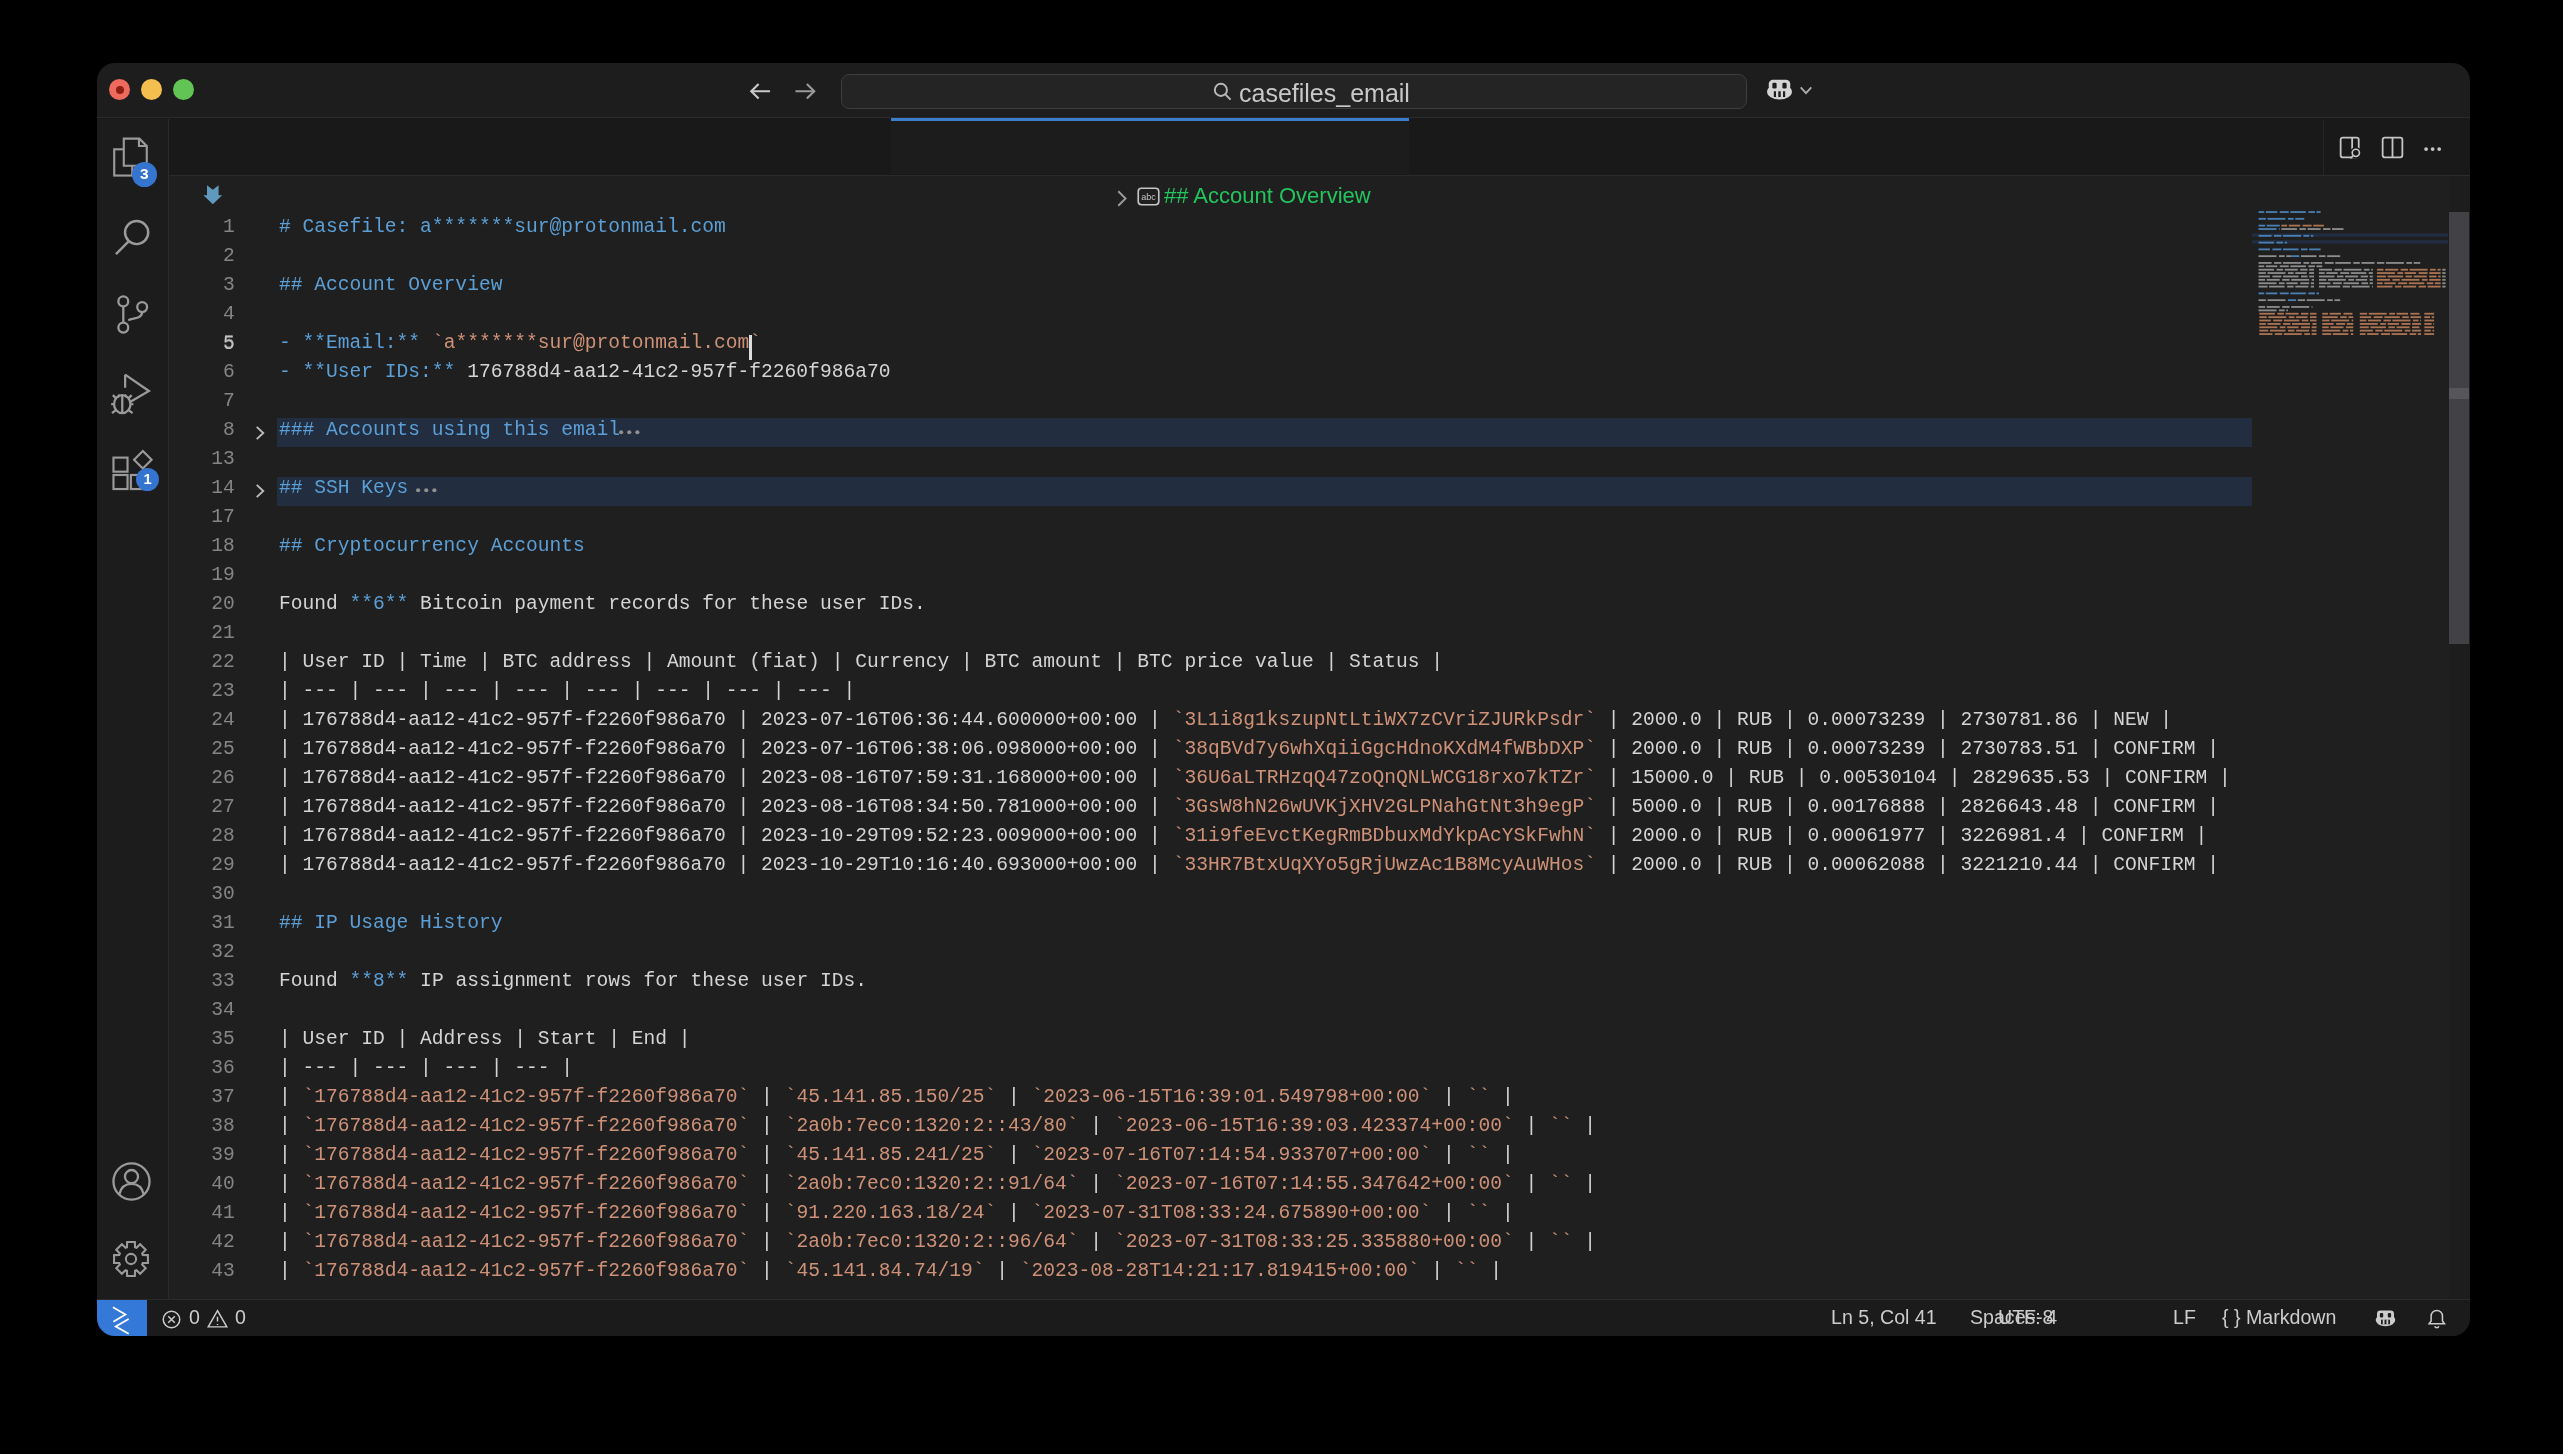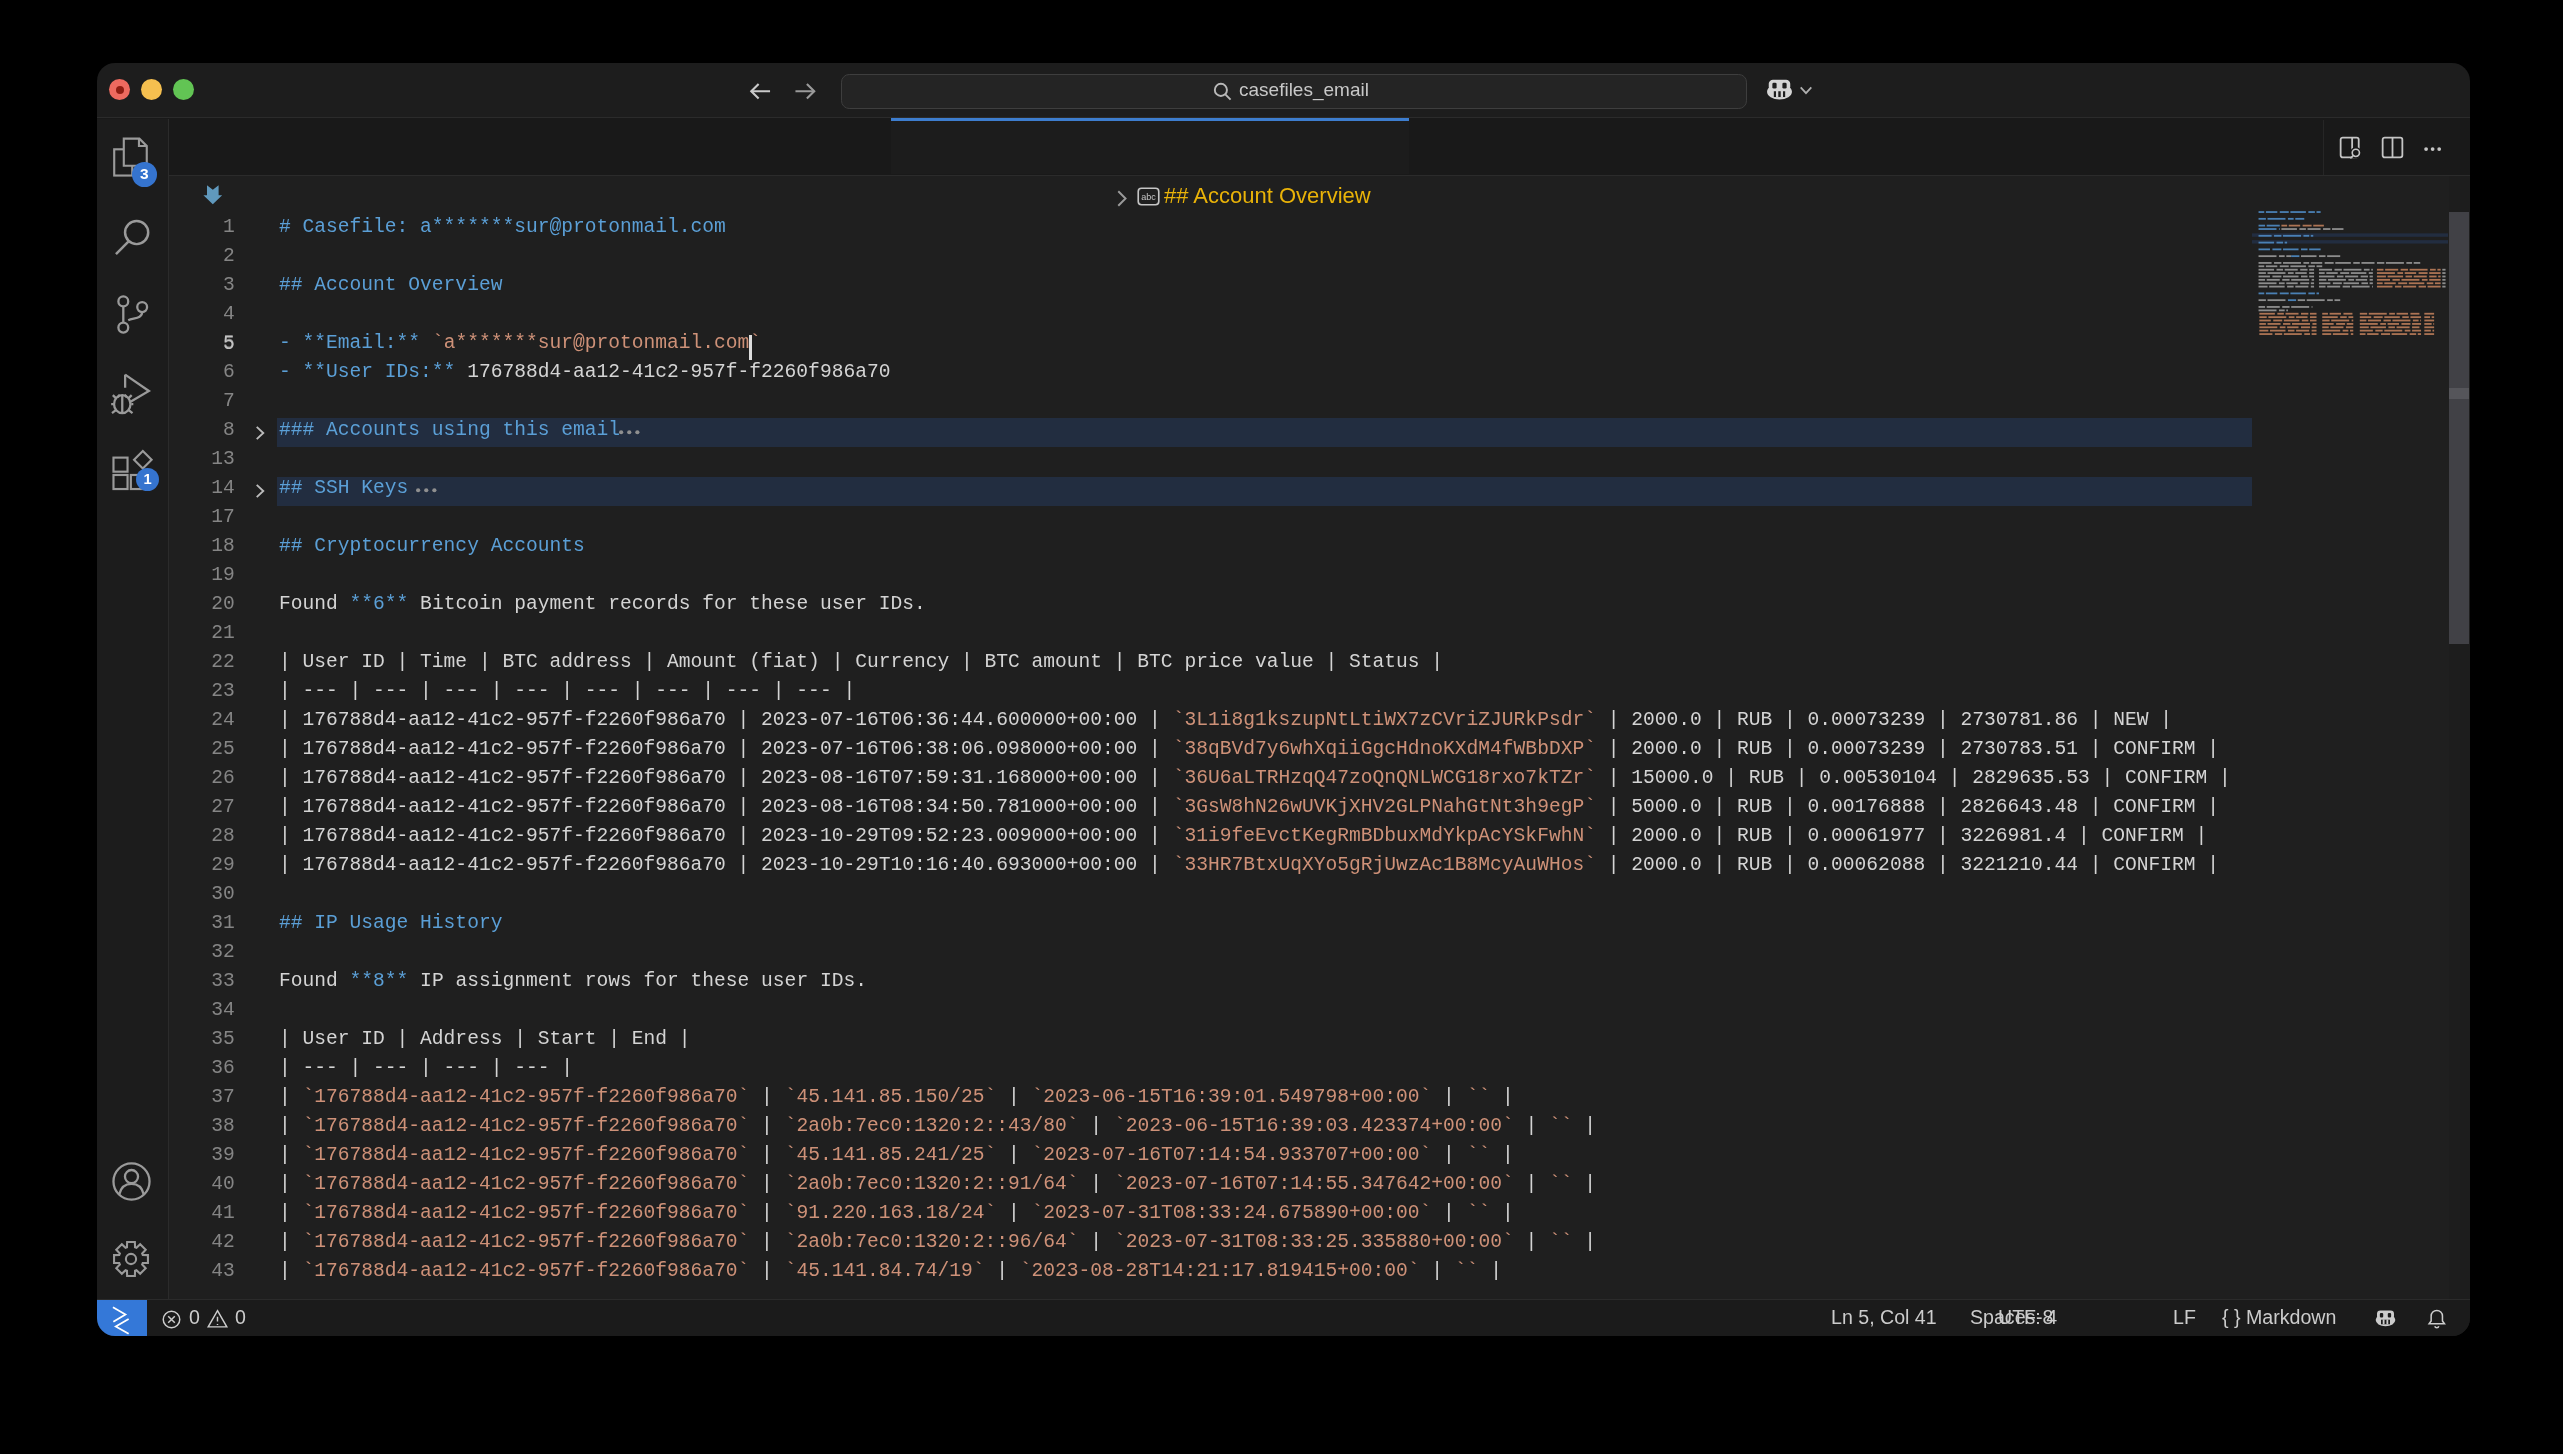--- a/index.html
+++ b/index.html
@@ -4,21 +4,21 @@
 html,body{width:2563px;height:1455px;background:#000;overflow:hidden}
 body{font-family:"Liberation Sans",sans-serif;position:relative}
 #win{position:absolute;left:97px;top:63px;width:2373px;height:1273px;background:#1d1d1d;border-radius:18px;overflow:hidden}
 .abs{position:absolute}
 .tl{position:absolute;top:16.3px;width:21px;height:21px;border-radius:10.6px}
 #tabs{position:absolute;left:0;top:54px;width:2373px;height:58px;background:#191919;border-top:1.6px solid #2b2b2b}
 #activetab{position:absolute;left:794px;top:0px;width:518px;height:56px;background:#1c1c1c;border-top:3.3px solid #3d7dce}
 #crumbline{position:absolute;left:72px;top:112px;width:2301px;height:0.8px;background:#2b2b2b}
 #abar{position:absolute;left:0;top:56px;width:72px;height:1180px;background:#1c1c1c;border-right:0.8px solid #2b2b2b}
 #ed{position:absolute;left:72px;top:113px;width:2280px;height:1123px;background:#1f1f1f}
-#crumb{position:absolute;left:0px;top:0px;width:2280px;height:36px;color:#eab308;font-size:22px}
+#crumb{position:absolute;left:0px;top:0px;width:2280px;height:36px;color:#22c55e;font-size:22px}
 pre{font-family:"Liberation Mono",monospace;font-size:19.6px;line-height:29px;color:#d4d4d4;position:absolute;white-space:pre}
 #nums{left:9.8px;top:37px;width:56px;text-align:right;color:#858585}
 #code{left:110px;top:37px}
 b{color:#5b9fd6;font-weight:normal}
 o{color:#ce9178;font-style:normal}
 .band{position:absolute;left:108px;width:1975px;height:29px;background:#222d40}
 .fold{position:absolute;left:82px;width:18px;height:18px}
 #sbar{position:absolute;left:0;top:1236px;width:2373px;height:38px;background:#1b1b1b;border-top:1.6px solid #2b2b2b;color:#cccccc;font-size:19.6px}
 #remote{position:absolute;left:0;top:0;width:50px;height:38px;background:#3478d8;border-bottom-left-radius:18px}
 .sit{position:absolute;top:5.7px;white-space:nowrap}
@@ -41,21 +41,21 @@
         <path d="M17 6l9 9-9 9"></path>
       </g>
     </svg>
 <div class="abs" style="left:744px;top:10.6px;width:906px;height:35px;background:#242424;border:1.6px solid #3e3e3e;border-radius:8.2px"></div>
 <svg style="left:1115px;top:18px" width="21" height="21" viewBox="0 0 26 26">
       <g stroke="#b8b8b8" stroke-width="2.4" fill="none">
         <circle cx="11" cy="11" r="7.5"></circle>
         <path d="M16.5 16.5L23 23"></path>
       </g>
     </svg>
-<div class="abs" style="left:1142px;top:16.3px;font-size:19px;color:#c8c8c8">casefiles_email</div>
+<div class="abs" style="left:1142px;top:16.3px;font-size:25px;color:#c8c8c8">casefiles_email</div>
 <svg style="left:1668px;top:14px" width="29" height="28" viewBox="0 0 24 22">
       <g fill="#d4d4d4">
         <rect x="3.1" y="1.6" width="17.8" height="9.2" rx="3.5"></rect>
         <ellipse cx="12" cy="11.6" rx="10.3" ry="6.4"></ellipse>
       </g>
       <rect x="6.1" y="4.1" width="3.5" height="4.9" rx="1.2" fill="#1d1d1d"></rect>
       <rect x="14.4" y="4.1" width="3.5" height="4.9" rx="1.2" fill="#1d1d1d"></rect>
       <rect x="7.3" y="11.2" width="9.4" height="4.8" fill="#1d1d1d"></rect>
       <rect x="9.1" y="10.9" width="1.9" height="5.1" fill="#d4d4d4"></rect>
       <rect x="13" y="10.9" width="1.9" height="5.1" fill="#d4d4d4"></rect>

